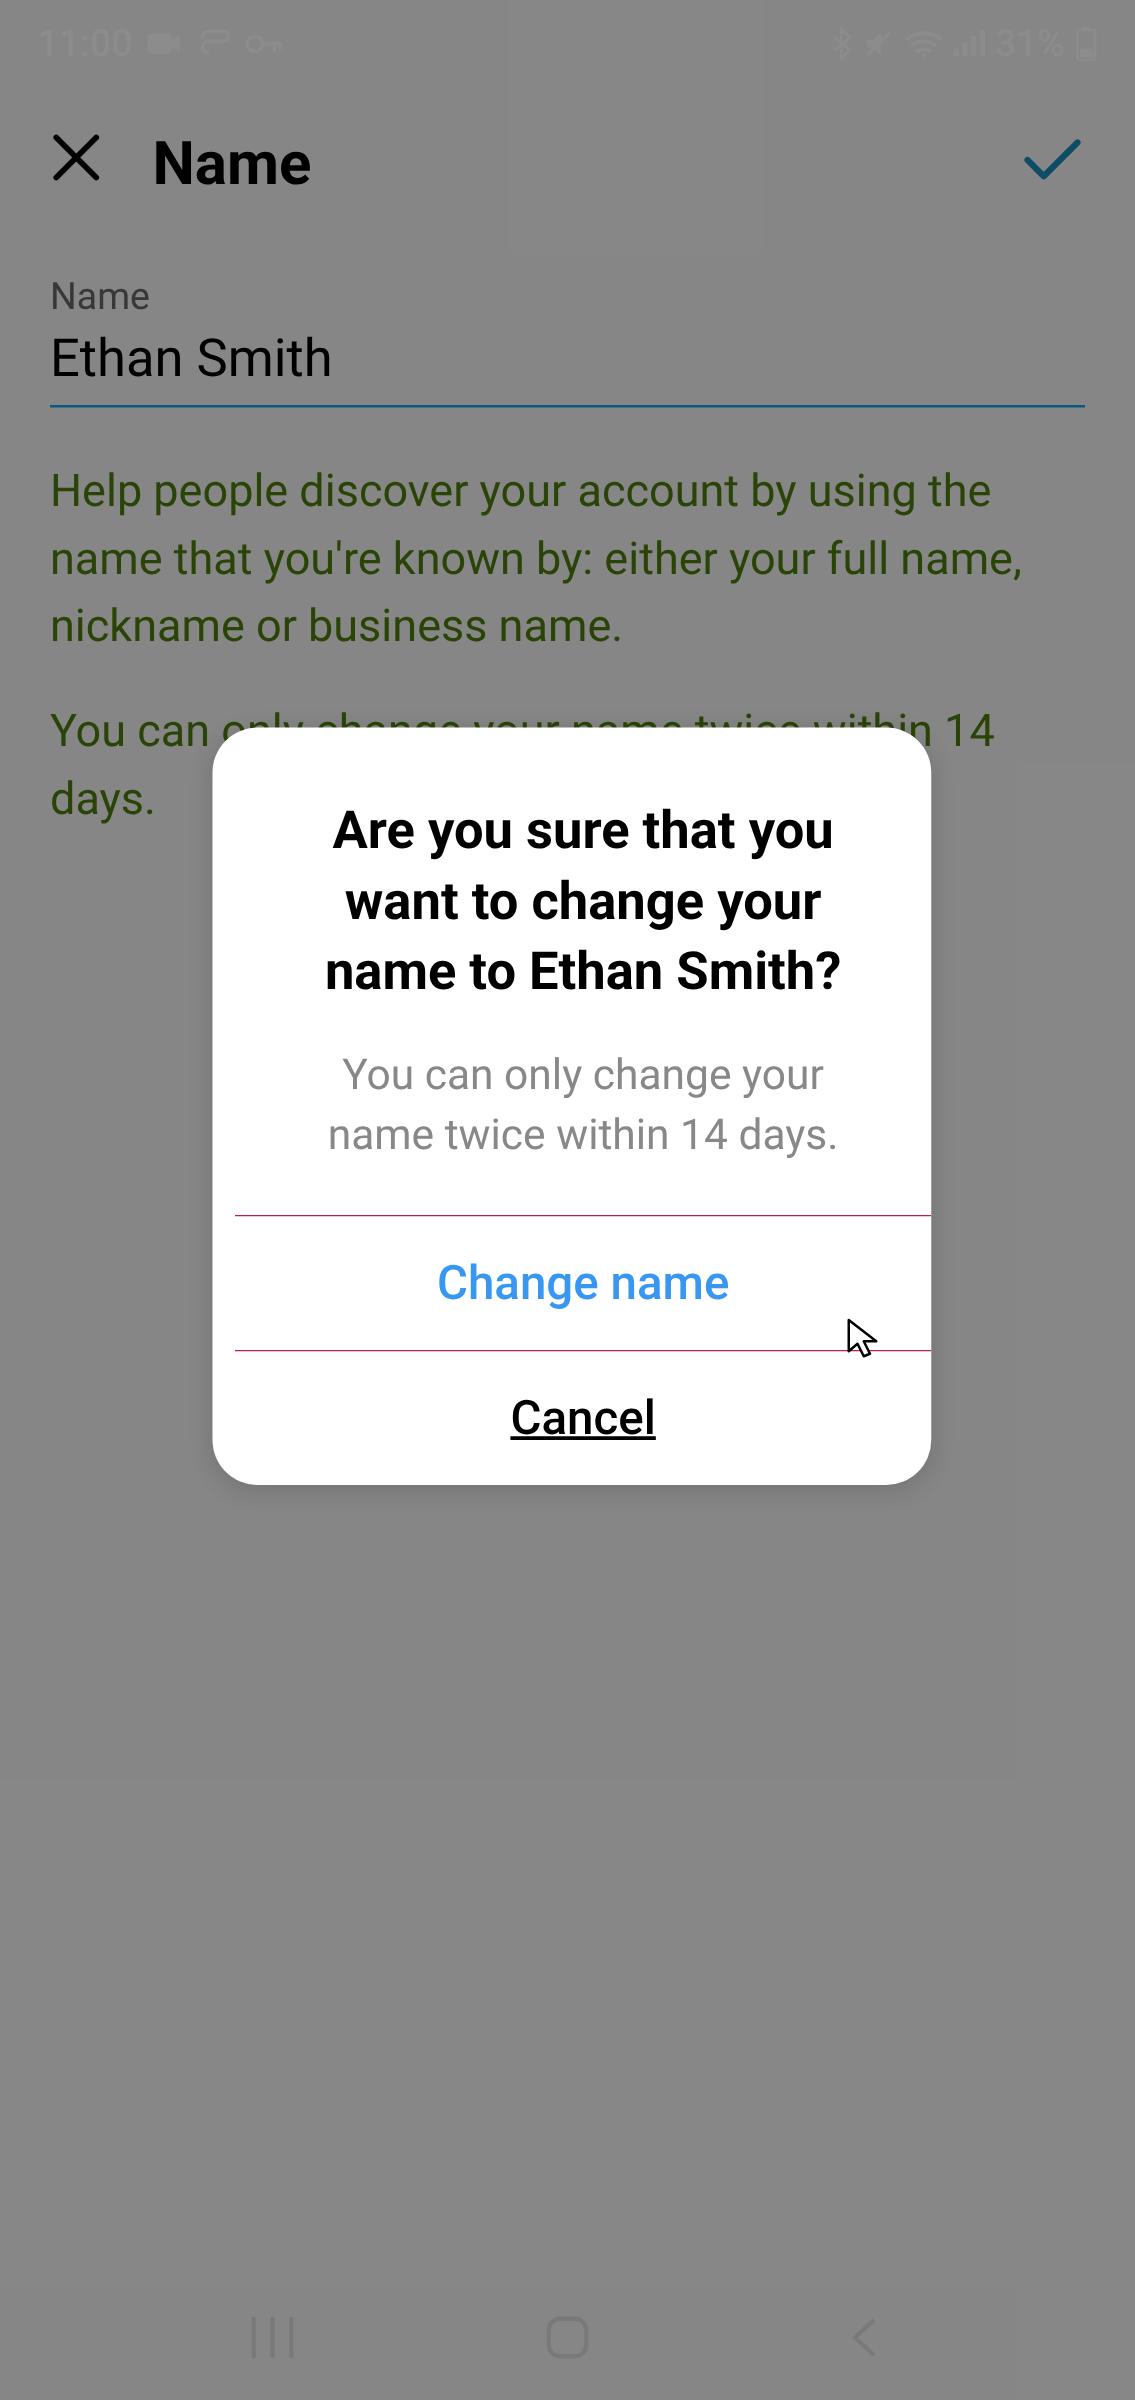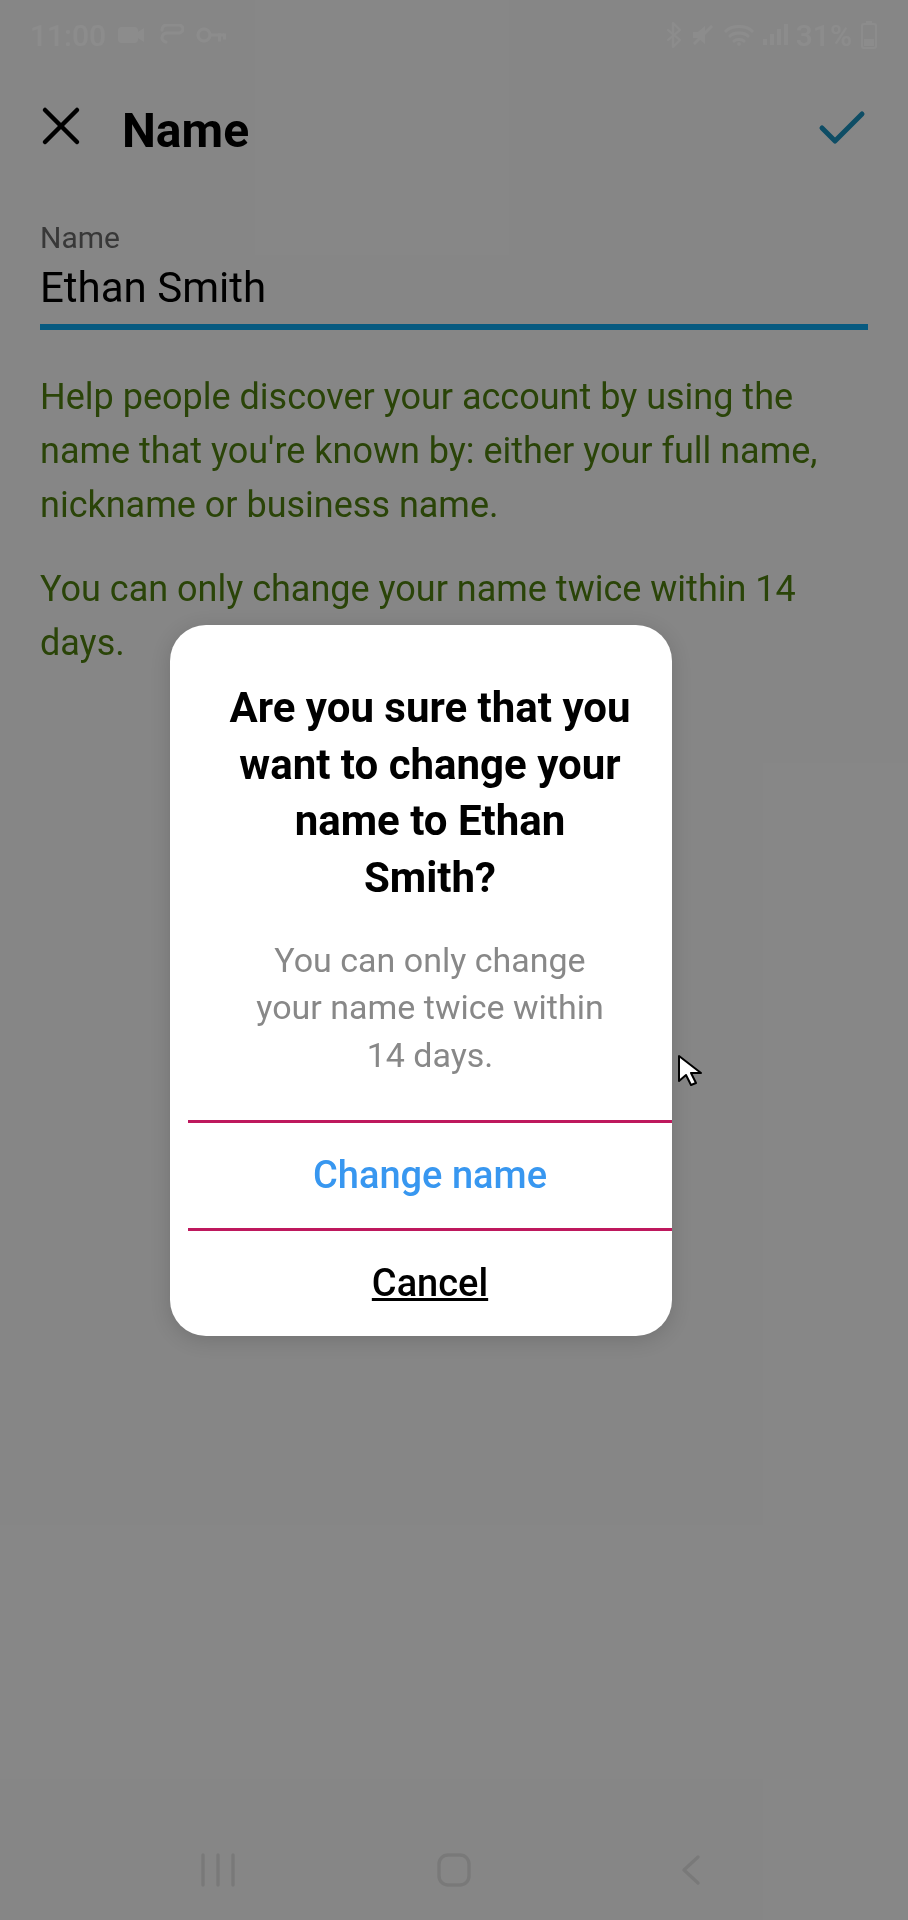--- a/index.html
+++ b/index.html
@@ -17,29 +17,29 @@
     
     
     .header { height: 120px; display: flex; align-items: center; padding: 0 40px; gap: 40px; }
     .header-close { font-size: 48px; color: #000; font-weight: 300; }
     .header-title { font-size: 48px; font-weight: 700; color: #000; }
     .header-confirm { margin-left: auto; }
     
     
     .content { padding: 30px 40px; }
     .field-label { font-size: 30px; color: #666; margin-bottom: 8px; }
-    .field-value { font-size: 42px; color: #000; padding-bottom: 12px; border-bottom: 6px solid #0ea5e9; margin-bottom: 40px; }
+    .field-value { font-size: 42px; color: #000; padding-bottom: 12px; border-bottom: 2px solid #0ea5e9; margin-bottom: 40px; }
     .help-text { font-size: 36px; color: #4d7c0f; line-height: 1.5; margin-bottom: 30px; }
     
     
-    .dialog { position: absolute; z-index: 20; left: 170px; top: 625px; width: 502px; background: #fff; border-radius: 36px; overflow: hidden; box-shadow: 0 4px 20px rgba(0,0,0,0.15); padding-left: 18px; }
+    .dialog { position: absolute; z-index: 20; left: 170px; top: 582px; width: 575px; background: #fff; border-radius: 36px; overflow: hidden; box-shadow: 0 4px 20px rgba(0,0,0,0.15); padding-left: 18px; }
     .dialog-content { padding: 55px 40px 40px 40px; text-align: center; }
     .dialog-title { font-size: 42px; font-weight: 700; color: #000; line-height: 1.35; margin-bottom: 30px; }
     .dialog-subtitle { font-size: 34px; color: #888; line-height: 1.4; padding: 0 10px; }
-    .dialog-btn { height: 108px; display: flex; align-items: center; justify-content: center; font-size: 38px; border-top: 3px solid #be185d; }
+    .dialog-btn { height: 108px; display: flex; align-items: center; justify-content: center; font-size: 38px; border-top: 1px solid #be185d; }
     .dialog-btn.primary { color: #3897f0; font-weight: 500; }
     .dialog-btn.secondary { color: #000; font-weight: 500; text-decoration: underline; }
     
     
     .cursor { position: absolute; z-index: 30; left: 676px; top: 1053px; pointer-events:none; }
     
     
     .navbar { position: absolute; bottom: 0; left: 0; right: 0; height: 100px; display: flex; align-items: center; justify-content: space-around; padding: 0 100px; }
     .nav-btn { color: #fff; display: flex; align-items: center; justify-content: center; width: 80px; height: 80px; }
   </style>

